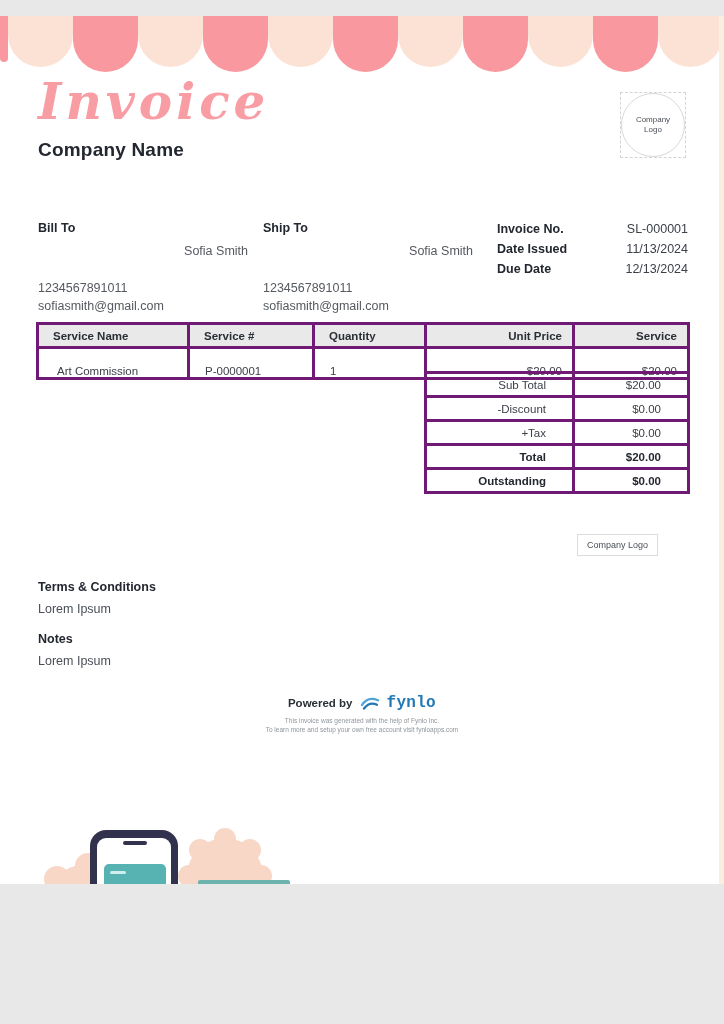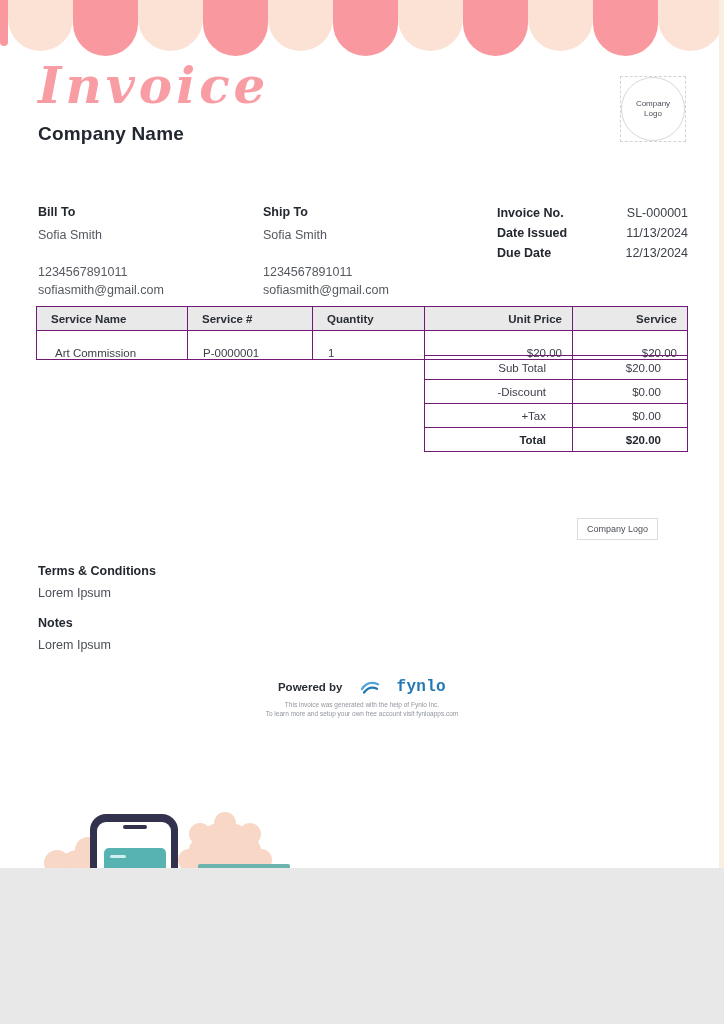--- a/index.html
+++ b/index.html
@@ -1,20 +1,20 @@
 <!DOCTYPE html>
 <html><head>
 <meta charset="utf-8">
 <style>
   * { box-sizing: border-box; margin: 0; padding: 0; }
   html,body { background:#e8e8e8; }
   .page {
     position: relative;
     width: 724px; height: 868px;
-    margin: 0 auto;
+    margin: 16px auto;
     background: #FFFFFF;
     font-family: "Liberation Sans", sans-serif;
     overflow: hidden;
   }
   
   .edge-strip { position:absolute; top:0; right:0; width:5px; height:970px; background:#F9EFE0; z-index:5; }
 
   
   .awning { position:absolute; top:0; left:0; display:flex; align-items:flex-start; z-index:4; }
   .scallop { width:65px; border-radius:0 0 33px 33px; flex:0 0 auto; }
@@ -37,31 +37,31 @@
   }
   .logo-circle {
     width:64px; height:64px; border:1px solid #D8D8D8; border-radius:50%;
     display:flex; align-items:center; justify-content:center; text-align:center;
     font-size:8px; color:#4A4F57; line-height:1.3; padding:0 10px;
   }
 
   .addr-block { position:absolute; top:205px; width:210px; font-size:12.5px; color:#55595F; }
   .addr-block.bill { left:38px; } .addr-block.ship { left:263px; }
   .section-label { font-weight:bold; color:#23272F; font-size:12.5px; margin-bottom:9px; }
-  .addr-name { margin-bottom:23px; }
+  .addr-name { margin-bottom:23px;text-align:right; }
   .addr-phone { margin-bottom:4px; }
 
   .meta-block { position:absolute; left:497px; top:206px; width:191px; font-size:12.5px; }
   .meta-row { display:flex; justify-content:space-between; margin-bottom:6px; }
   .meta-row .lab { font-weight:bold; color:#23272F; }
   .meta-row .val { color:#3C4048;text-align:center; }
 
   table { border-collapse:collapse; font-size:11.5px; }
   .items-table { position:absolute; left:36px; top:306px; }
-  .items-table th, .items-table td, .totals-table td { border:1px solid #701a75; height:24px; }
+  .items-table th, .items-table td, .totals-table td { border:3px solid #701a75; height:24px; }
   .items-table th { background:#E9E9E9; font-weight:bold; color:#2A2E35; text-align:left; padding:0 10px 0 14px; }
   .items-table th.num, .items-table td.num { text-align:right; padding-right:10px; }
   .items-table td { color:#3C4048; padding:16px 10px 0 15px; }
   .items-table td:first-child { padding-left:18px; }
 
   .totals-table { position:absolute; left:424px; top:355px; }
   .totals-table td { padding:0 26px; text-align:right; color:#3C4048; }
   .totals-table td.t-label { width:148px; }
   .totals-table td.t-value { width:115px; }
   .totals-table tr:nth-child(4) td, .totals-table tr:nth-child(5) td { font-weight:bold; color:#23272F; }
@@ -71,21 +71,21 @@
     background:#fff; border:1px solid #DCDCDC;
     font-size:9px; color:#4A4F57; padding:5px 9px;
     font-family:"Liberation Sans", sans-serif;
   }
 
   .terms-block { position:absolute; left:38px; top:564px; font-size:12.5px; }
   .terms-block .body { color:#4A4F57; margin-bottom:16px; }
   .terms-block .section-label { margin-bottom:8px; }
 
   .footer-brand { position:absolute; left:0; top:678px; width:724px; text-align:center; }
-  .powered-row { display:flex; align-items:center; justify-content:center; gap:17px; }
+  .powered-row { display:flex; align-items:center; justify-content:center; gap:7px; }
   .powered-text { font-size:11.5px; color:#2A2E35; font-weight:bold; }
   .brand-name { font-size:16px; font-weight:bold; color:#2278B5; letter-spacing:0.3px;font-family:Liberation Mono, monospace; }
   .fine-print { font-size:6.5px; color:#90959B; line-height:9px; margin-top:4px; }
 
   .illustration { position:absolute; left:28px; top:802px; z-index:2; }
   .maroon-bar { position:absolute; left:0; top:970px; width:724px; height:54px; background:#7D2B3A; z-index:1; }
 </style>
 </head>
 <body>
 
@@ -181,20 +181,24 @@
       <td class="t-value">$0.00</td>
     </tr>
     <tr>
       <td class="t-label">+Tax</td>
       <td class="t-value">$0.00</td>
     </tr>
     <tr>
       <td class="t-label">Total</td>
       <td class="t-value">$20.00</td>
     </tr>
+    <tr>
+      <td class="t-label">Outstanding</td>
+      <td class="t-value">$0.00</td>
+    </tr>
   </tbody>
     </table>
 
   <button class="logo-button">Company Logo</button>
 
   <div class="terms-block">
     <div class="section-label">Terms &amp; Conditions</div>
     <div class="body">Lorem Ipsum</div>
     <div class="section-label">Notes</div>
     <div class="body">Lorem Ipsum</div>

